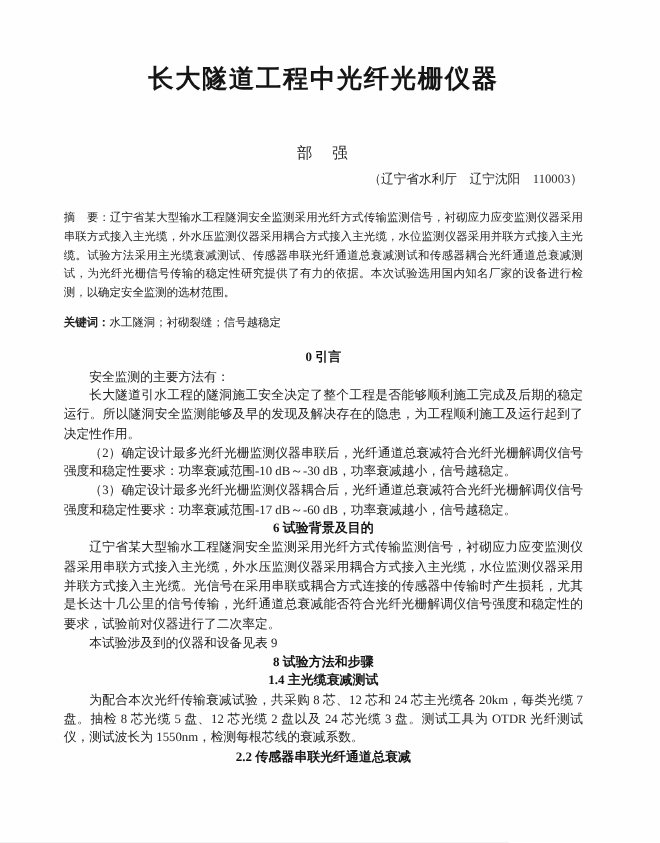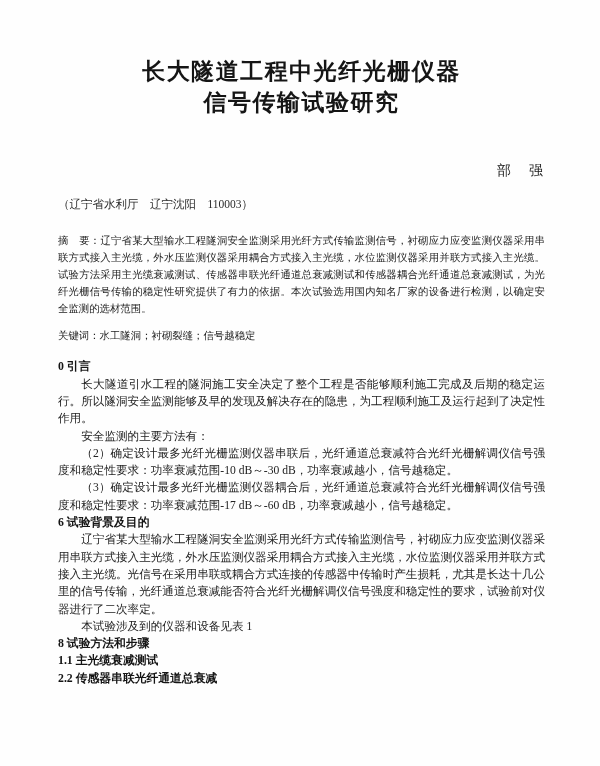--- a/index.html
+++ b/index.html
@@ -2,110 +2,110 @@
 <html><head>
 <meta charset="utf-8">
 <style>
   html,body{margin:0;padding:0;background:#e8e8e8;}
   .page{
     position:relative;
     width:600px;height:766px;
     margin:0 auto;
     background:#fefefe;
     box-sizing:border-box;
-    padding:46px 55px 0 58px;
+    padding:46px 70px 0 58px;
     font-family:"Liberation Serif","DejaVu Serif",serif;
     color:#1e1e1e;
     overflow:hidden;
   }
   .title{
     margin:10px 0 0 0;
     text-align:center;
     font-size:23px;
     font-weight:bold;
     line-height:31px;
     letter-spacing:1.5px;
     color:#151515;
   }
   .author{
     margin-top:44px;
-    text-align:right;
+    text-align:center;
     font-size:14px;
     letter-spacing:2px;
     color:#202020;
   }
   .affiliation{
-    margin-top:17px;
-    text-align:left;
+    margin-top:6px;
+    text-align:right;
     font-size:11.5px;
     color:#2a2a2a;
   }
   .abstract{
     margin-top:20px;
     font-size:10.4px;
     line-height:17px;
     text-align:justify;
     text-justify:inter-ideograph;
     color:#222;
   }
   .abstract .lbl{font-weight:normal;}
   .keywords{
     margin-top:0;
     font-size:10.4px;
     line-height:17px;
     color:#222;
   }
-  .keywords .lbl{font-weight:normal;}
+  .keywords .lbl{font-weight:bold;}
   .body{
     margin-top:14px;
     font-size:11.6px;
     line-height:17.3px;
     text-align:justify;
     text-justify:inter-ideograph;
   }
   .h{
     margin:0;
     font-weight:bold;
     font-size:11.8px;
     line-height:17.3px;
-    text-align:left;
+    text-align:center;
     color:#151515;
   }
   .para{
     margin:0;
     text-indent:2em;
     color:#222;
   }
 </style>
 </head>
 <body>
 
 <div class="page">
 
   <h1 class="title">
     <span>长大隧道工程中光纤光栅仪器</span><br>
-    <span>信号传输试验研究</span>
   </h1>
 
   <div class="author">部　强</div>
 
   <div class="affiliation">（辽宁省水利厅　辽宁沈阳　110003）</div>
 
   <p class="abstract"><span class="lbl">摘　要：</span><span>辽宁省某大型输水工程隧洞安全监测采用光纤方式传输监测信号，衬砌应力应变监测仪器采用串联方式接入主光缆，外水压监测仪器采用耦合方式接入主光缆，水位监测仪器采用并联方式接入主光缆。试验方法采用主光缆衰减测试、传感器串联光纤通道总衰减测试和传感器耦合光纤通道总衰减测试，为光纤光栅信号传输的稳定性研究提供了有力的依据。本次试验选用国内知名厂家的设备进行检测，以确定安全监测的选材范围。</span></p>
 
   <p class="keywords"><span class="lbl">关键词：</span><span>水工隧洞；衬砌裂缝；信号越稳定</span></p>
 
   <div class="body">
     <p class="h">0 引言</p>
+    <p class="para">安全监测的主要方法有：</p>
     <p class="para">长大隧道引水工程的隧洞施工安全决定了整个工程是否能够顺利施工完成及后期的稳定运行。所以隧洞安全监测能够及早的发现及解决存在的隐患，为工程顺利施工及运行起到了决定性作用。</p>
-    <p class="para">安全监测的主要方法有：</p>
     <p class="para">（2）确定设计最多光纤光栅监测仪器串联后，光纤通道总衰减符合光纤光栅解调仪信号强度和稳定性要求：功率衰减范围-10 dB～-30 dB，功率衰减越小，信号越稳定。</p>
     <p class="para">（3）确定设计最多光纤光栅监测仪器耦合后，光纤通道总衰减符合光纤光栅解调仪信号强度和稳定性要求：功率衰减范围-17 dB～-60 dB，功率衰减越小，信号越稳定。</p>
     <p class="h">6 试验背景及目的</p>
     <p class="para">辽宁省某大型输水工程隧洞安全监测采用光纤方式传输监测信号，衬砌应力应变监测仪器采用串联方式接入主光缆，外水压监测仪器采用耦合方式接入主光缆，水位监测仪器采用并联方式接入主光缆。光信号在采用串联或耦合方式连接的传感器中传输时产生损耗，尤其是长达十几公里的信号传输，光纤通道总衰减能否符合光纤光栅解调仪信号强度和稳定性的要求，试验前对仪器进行了二次率定。</p>
-    <p class="para">本试验涉及到的仪器和设备见表 1</p>
+    <p class="para">本试验涉及到的仪器和设备见表 9</p>
     <p class="h">8 试验方法和步骤</p>
-    <p class="h">1.1 主光缆衰减测试</p>
+    <p class="h">1.4 主光缆衰减测试</p>
+    <p class="para">为配合本次光纤传输衰减试验，共采购 8 芯、12 芯和 24 芯主光缆各 20km，每类光缆 7 盘。抽检 8 芯光缆 5 盘、12 芯光缆 2 盘以及 24 芯光缆 3 盘。测试工具为 OTDR 光纤测试仪，测试波长为 1550nm，检测每根芯线的衰减系数。</p>
     <p class="h">2.2 传感器串联光纤通道总衰减</p>
 
   </div>
 
 </div>
 
 </body></html>

